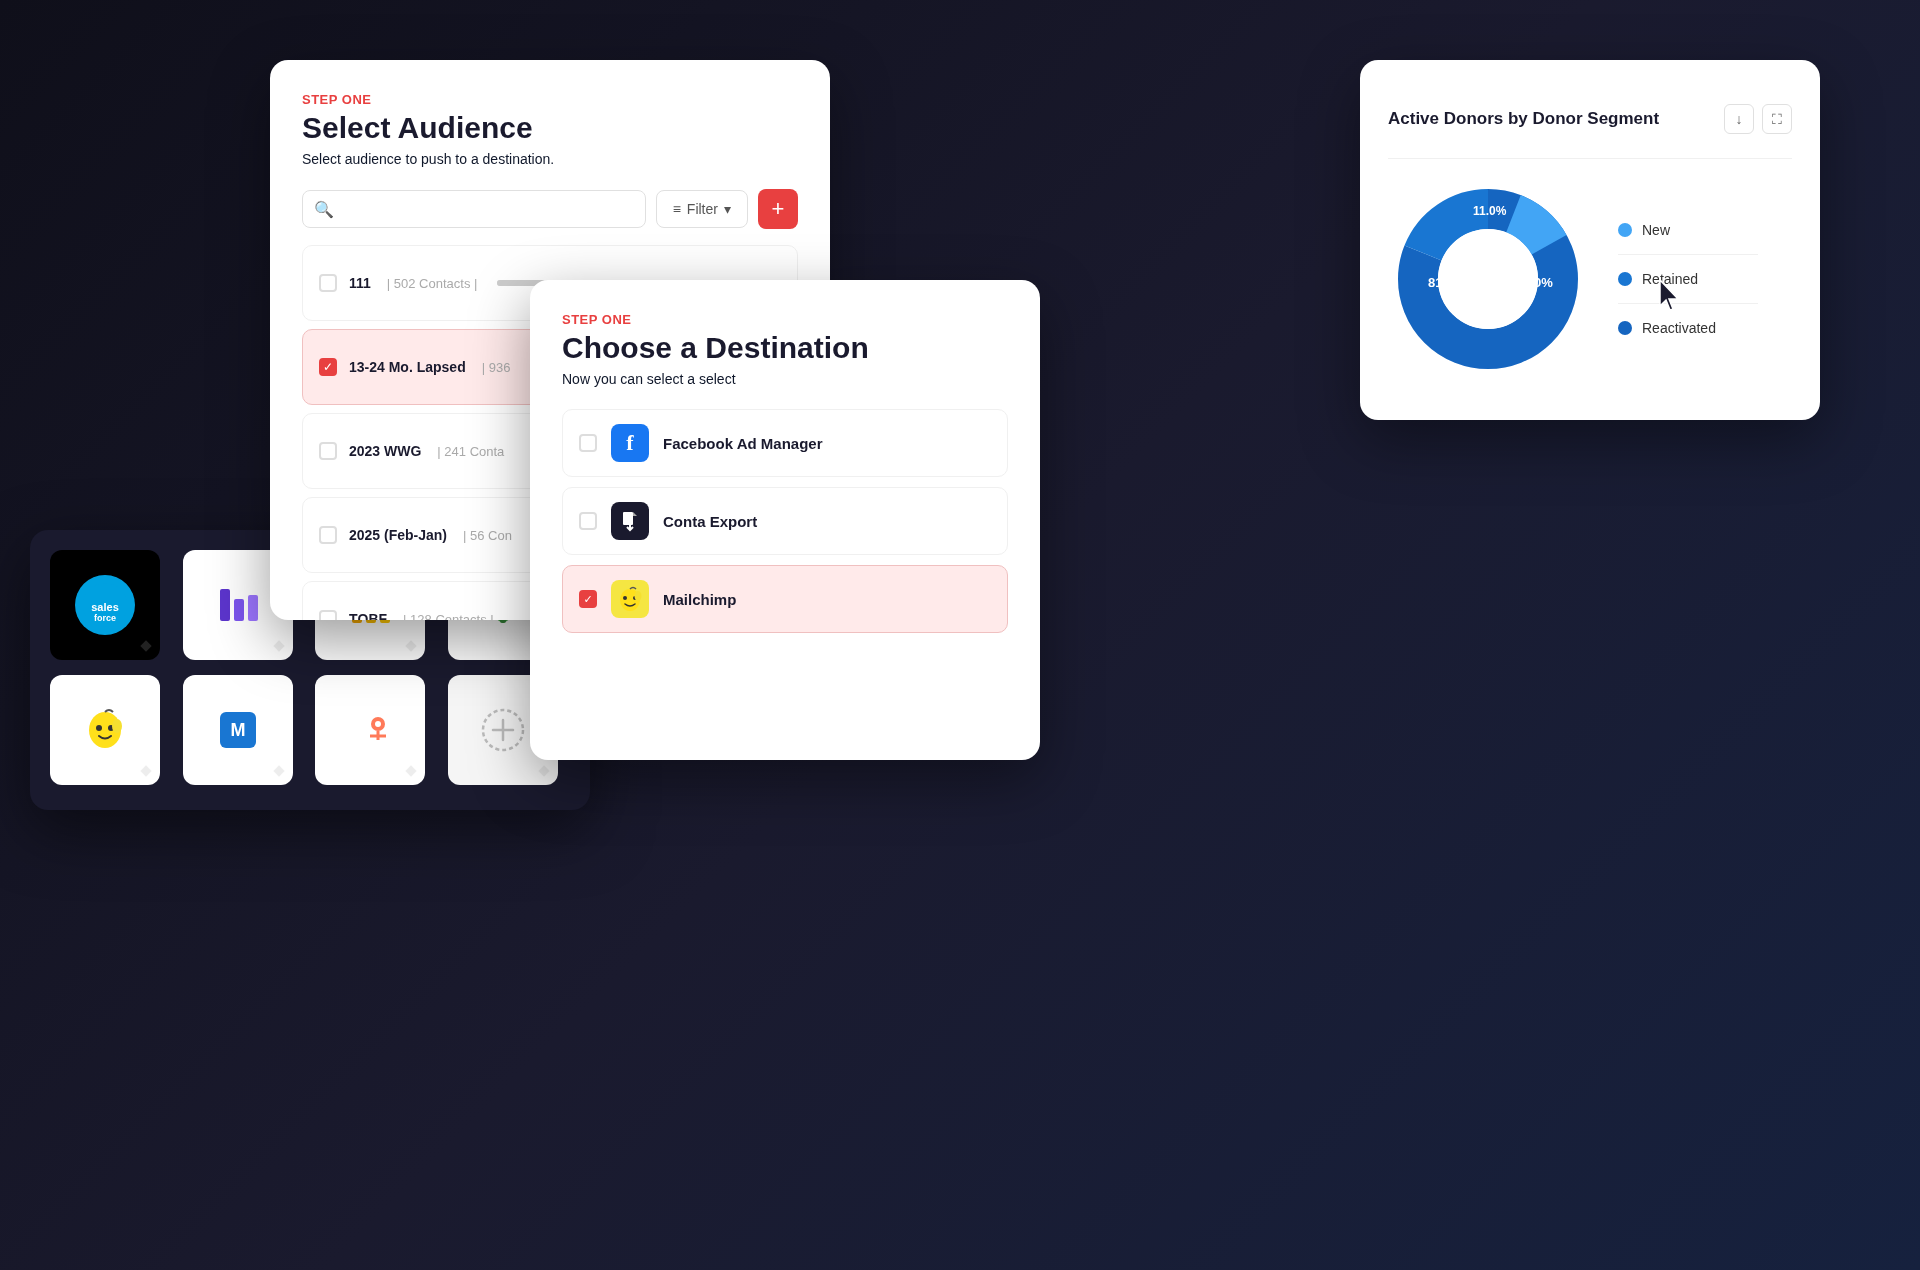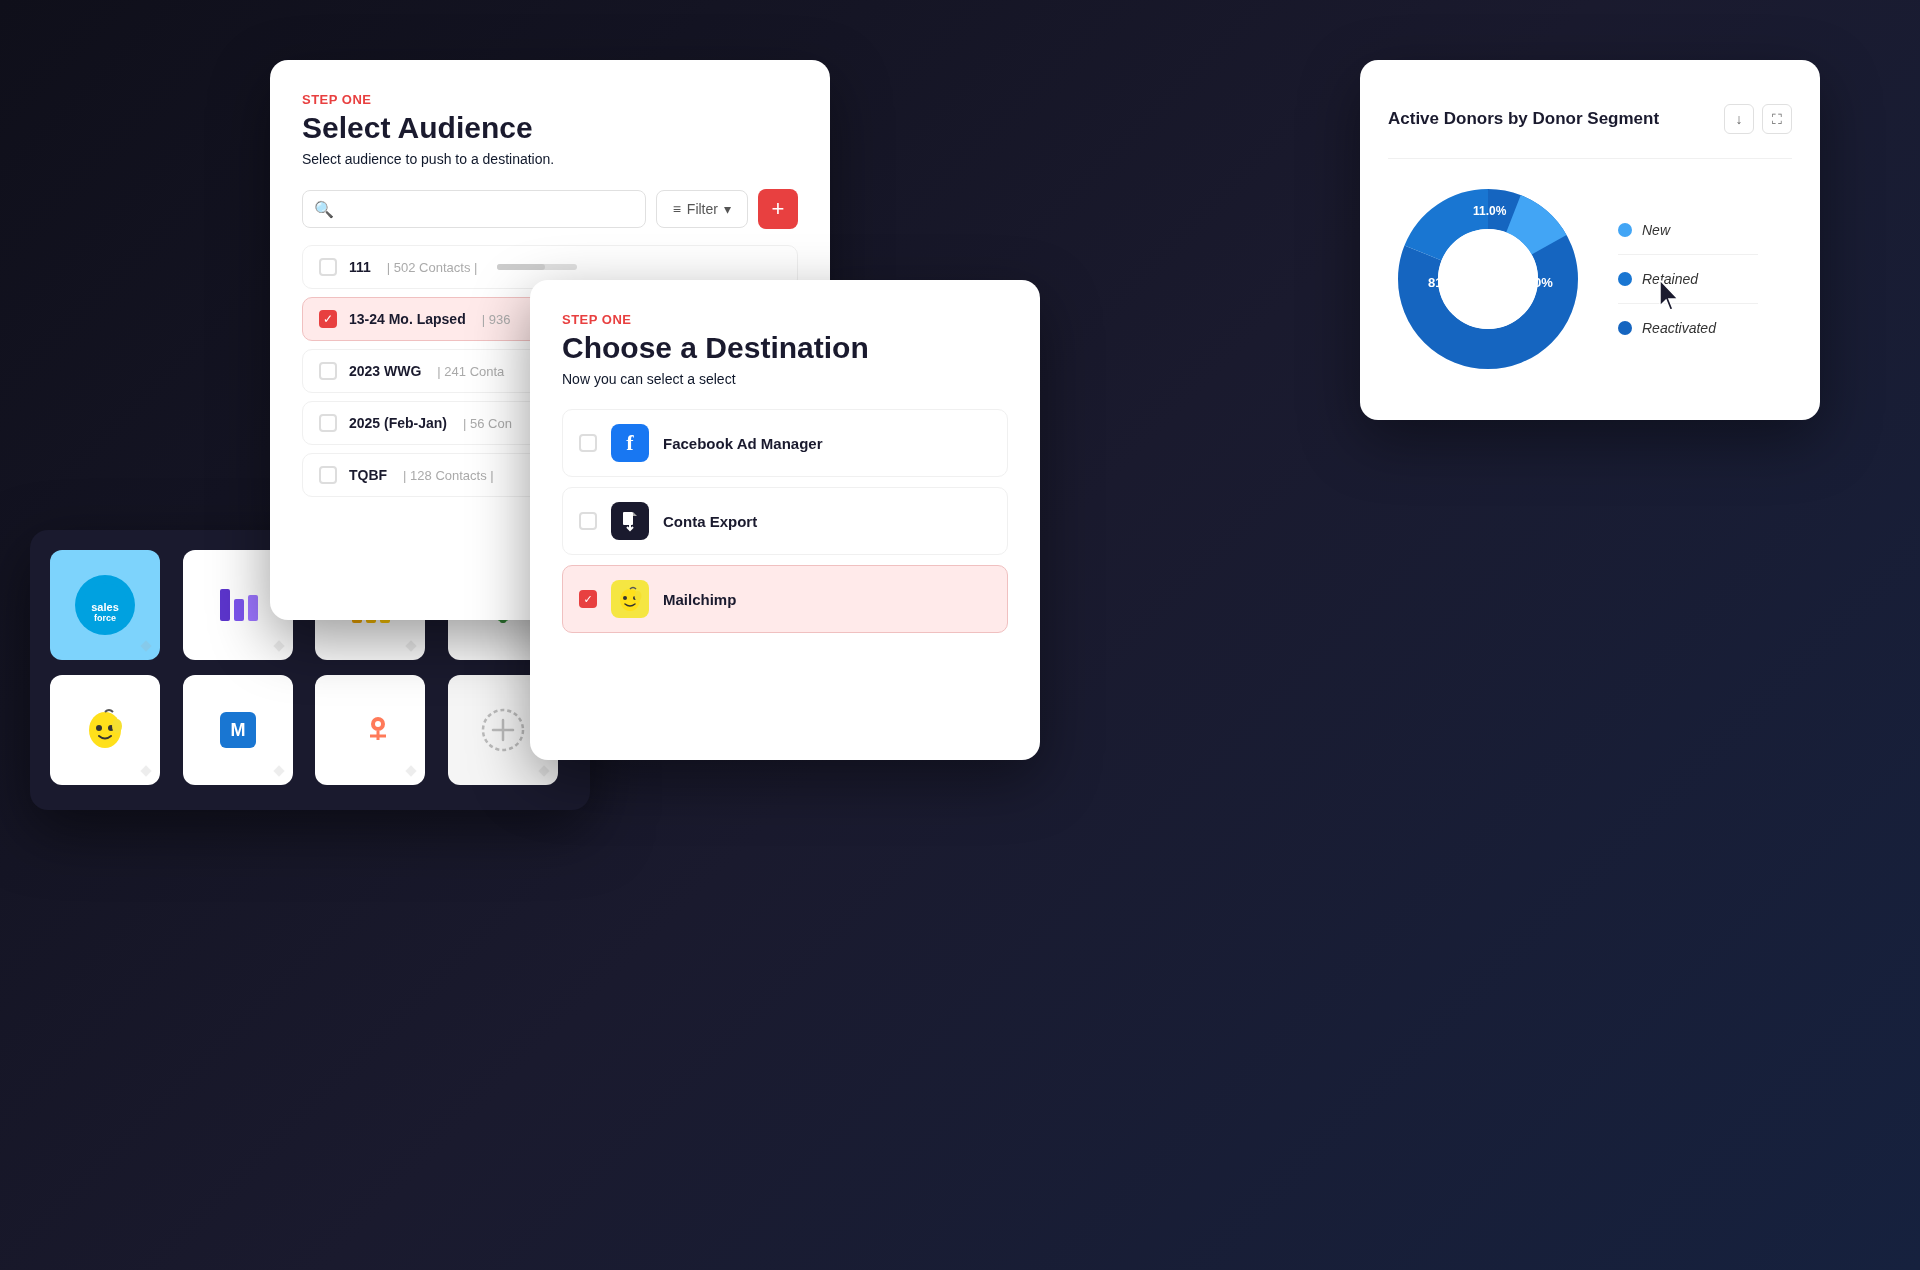--- a/index.html
+++ b/index.html
@@ -157,21 +157,21 @@
 
     .audience-list {
       display: flex;
       flex-direction: column;
       gap: 8px;
     }
 
     .audience-item {
       display: flex;
       align-items: center;
-      padding: 12px 16px;
+      padding: 28px 16px;
       border: 1.5px solid #f0f0f0;
       border-radius: 10px;
       gap: 12px;
       background: white;
     }
 
     .audience-item.selected {
       background: #ffeaea;
       border-color: #f0c0c0;
     }
@@ -361,21 +361,20 @@
     .legend {
       display: flex;
       flex-direction: column;
       gap: 16px;
     }
 
     .legend-item {
       display: flex;
       align-items: center;
       gap: 10px;
-      font-style: italic;
     }
 
     .legend-dot {
       width: 14px;
       height: 14px;
       border-radius: 50%;
       flex-shrink: 0;
     }
 
     .legend-label {
@@ -436,21 +435,21 @@
       background: #f5e642;
       border-radius: 8px;
       display: flex;
       align-items: center;
       justify-content: center;
       font-size: 20px;
     }
 
     
     .int-salesforce {
-      background: #7dd3fc;
+      background: #000000;
     }
     .int-marketing {
       background: white;
     }
     .int-analytics {
       background: white;
     }
     .int-clover {
       background: white;
     }

